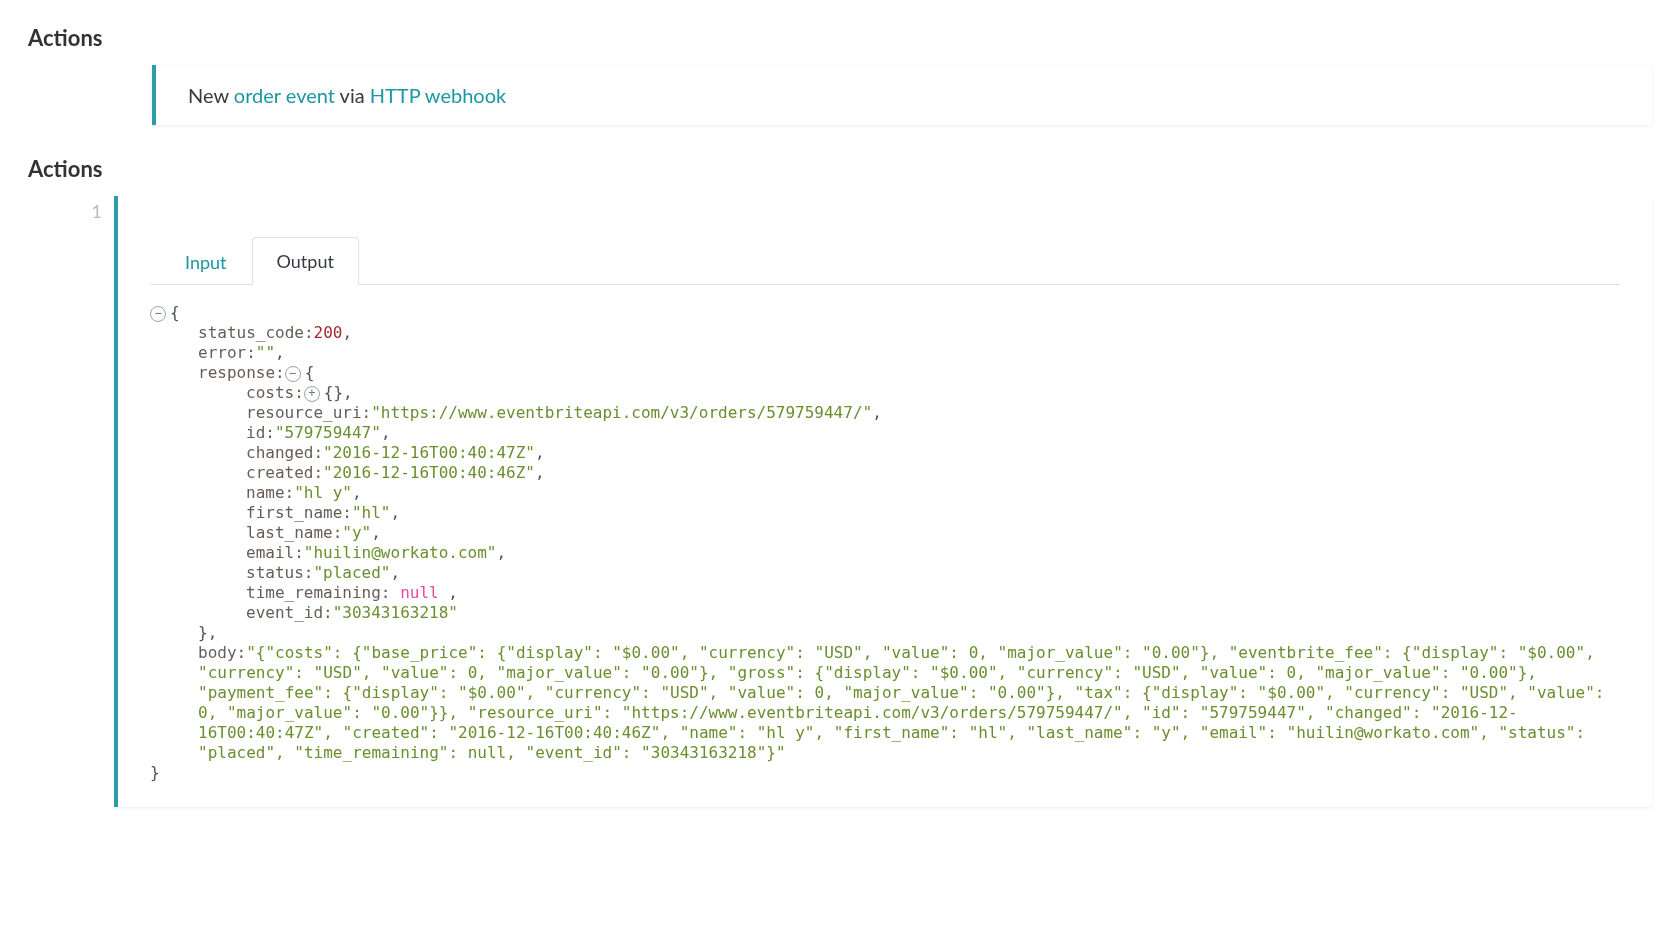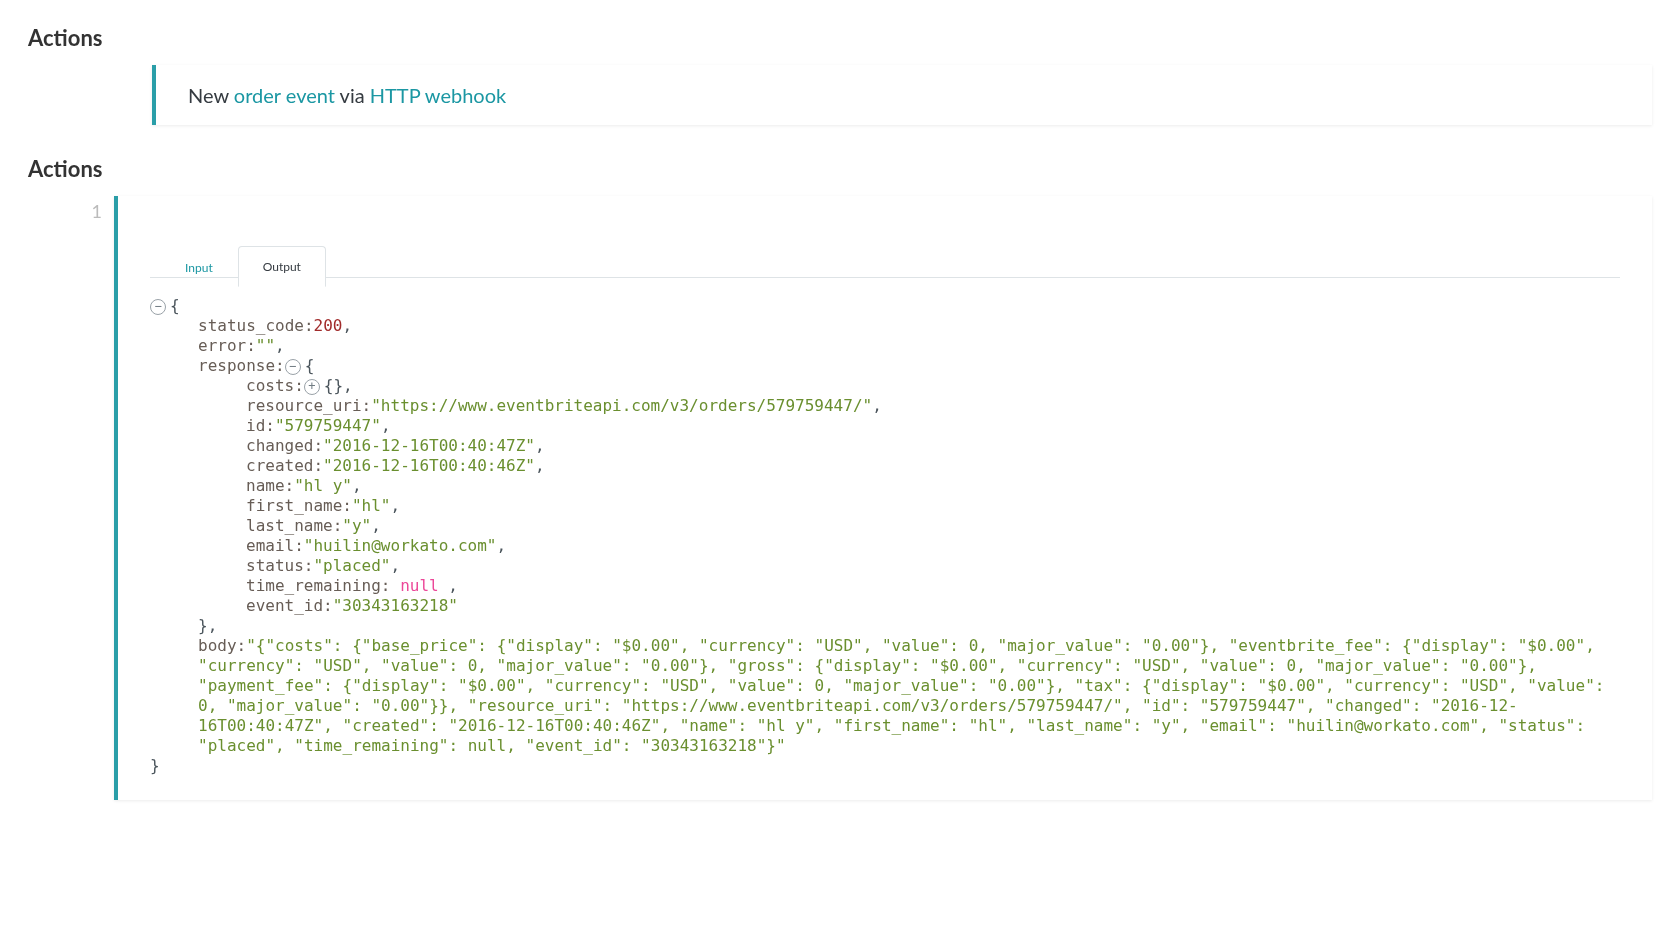--- a/index.html
+++ b/index.html
@@ -68,25 +68,25 @@
     display: flex;
     align-items: flex-end;
     border-bottom: 1px solid #dee3e6;
     padding-left: 0;
   }
   .tabs-spacer-left {
     width: 10px;
   }
   .tab {
     padding: 12px 24px 12px 24px;
-    font-size: 12px;
+    font-size: 18px;
     color: #1b97a3;
     cursor: pointer;
     position: relative;
-    top: 10px;
+    top: 1px;
     background: transparent;
     border: 1px solid transparent;
     border-bottom: none;
   }
   .tab.active {
     color: #353b41;
     background: #fff;
     border: 1px solid #dee3e6;
     border-bottom: 1px solid #fff;
     border-top-left-radius: 4px;

